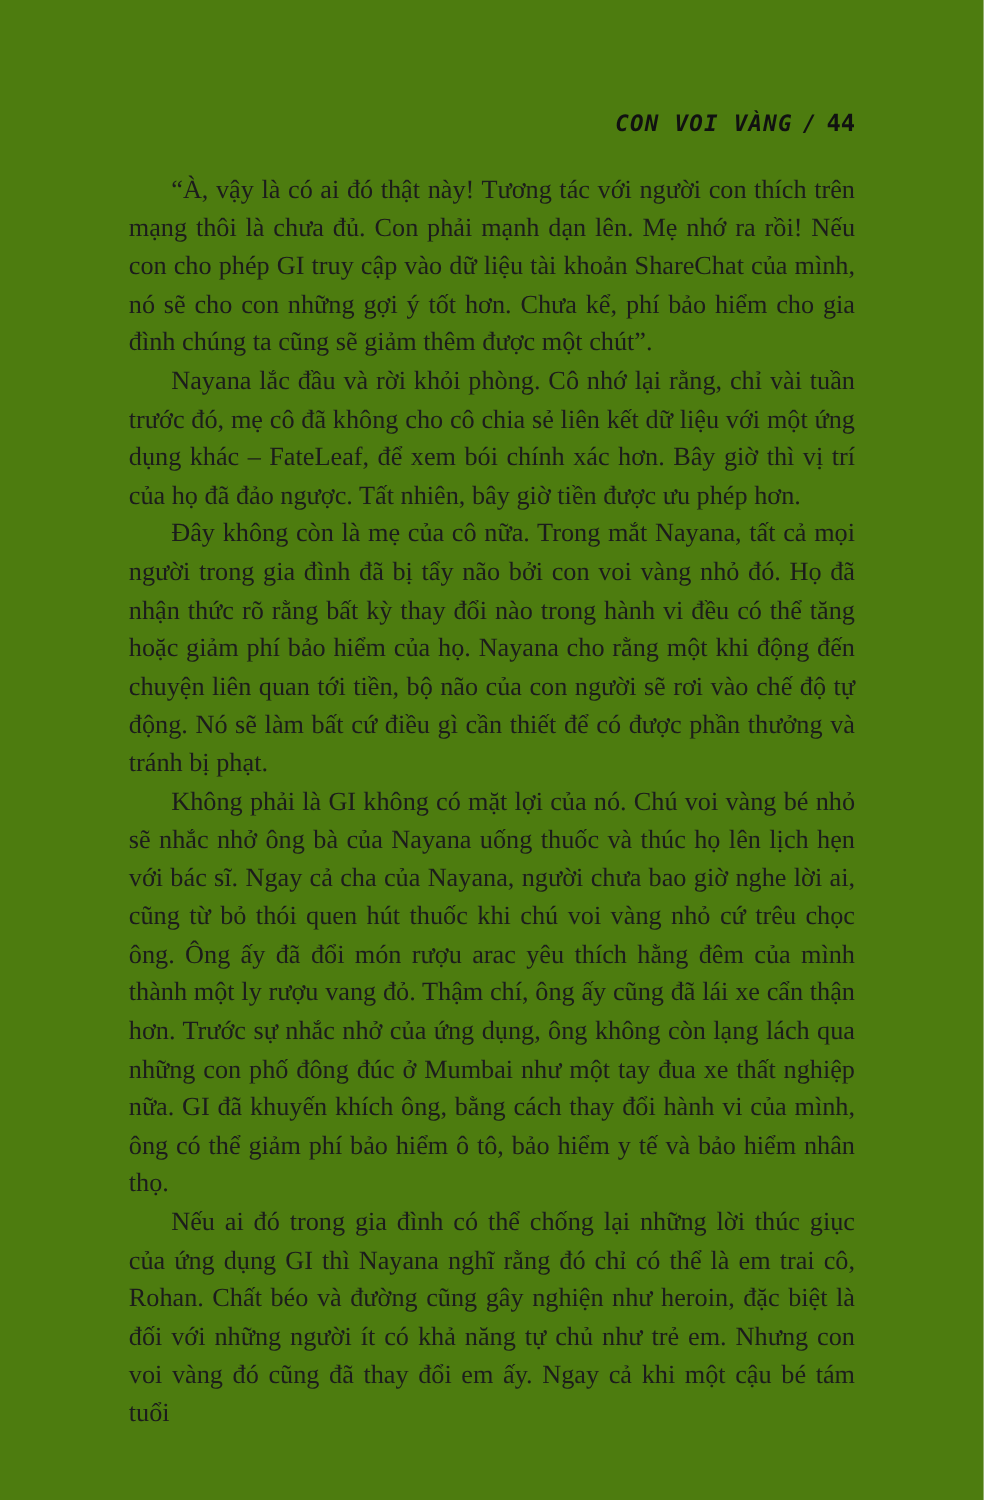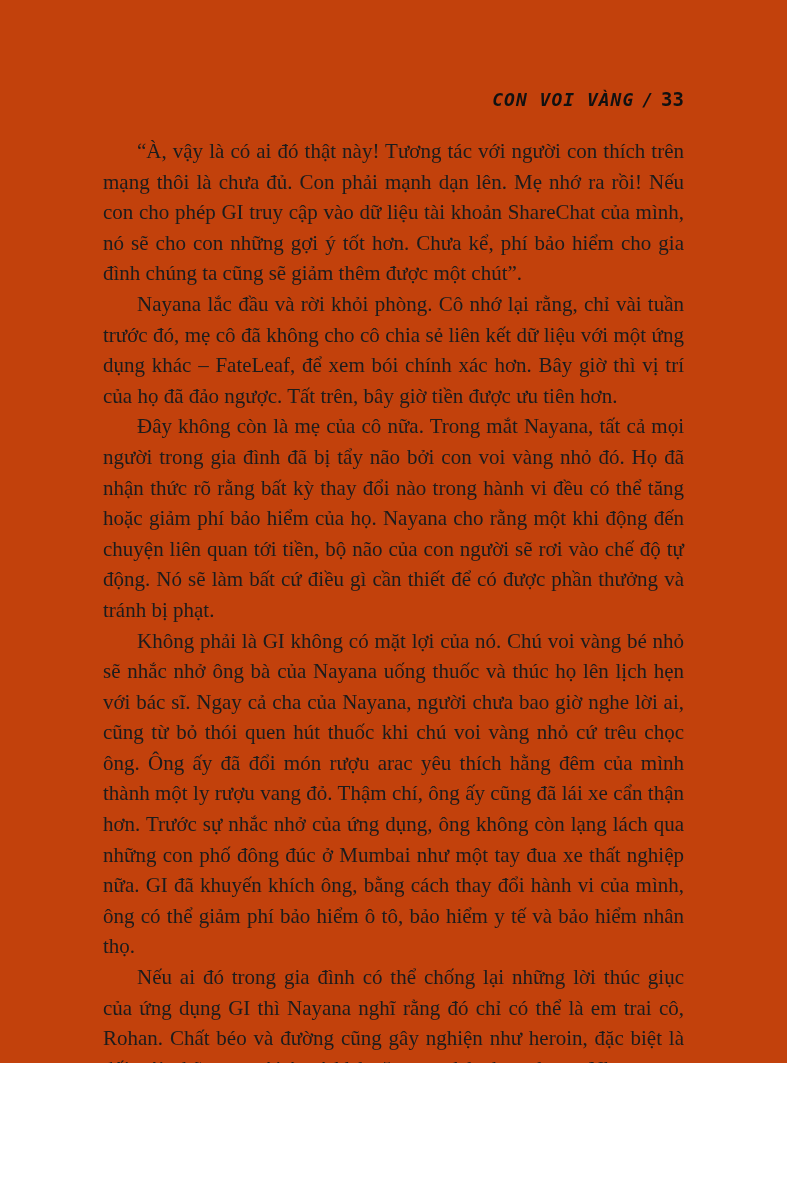--- a/index.html
+++ b/index.html
@@ -3,22 +3,22 @@
 <meta charset="utf-8">
 <style>
   html, body {
     margin: 0;
     padding: 0;
     background: #ffffff;
   }
   .page {
     position: relative;
     width: 787px;
-    height: 1063px;
-    background: #c2410c;
+    height: 1200px;
+    background: #4d7c0f;
     box-sizing: border-box;
     padding: 88px 103px 0 103px;
     color: #1c1c1c;
     overflow: hidden;
   }
   .running-header {
     display: flex;
     justify-content: flex-end;
     align-items: baseline;
     gap: 8px;
@@ -52,24 +52,24 @@
   }
 </style>
 </head>
 <body>
 
 <div class="page">
 
   <div class="running-header">
     <span class="chapter-title">CON VOI VÀNG</span>
     <span class="separator">/</span>
-    <span class="page-number">33</span>
+    <span class="page-number">44</span>
   </div>
 
   <div class="body-text">
     <p>“À, vậy là có ai đó thật này! Tương tác với người con thích trên mạng thôi là chưa đủ. Con phải mạnh dạn lên. Mẹ nhớ ra rồi! Nếu con cho phép GI truy cập vào dữ liệu tài khoản ShareChat của mình, nó sẽ cho con những gợi ý tốt hơn. Chưa kể, phí bảo hiểm cho gia đình chúng ta cũng sẽ giảm thêm được một chút”.</p>
-    <p>Nayana lắc đầu và rời khỏi phòng. Cô nhớ lại rằng, chỉ vài tuần trước đó, mẹ cô đã không cho cô chia sẻ liên kết dữ liệu với một ứng dụng khác – FateLeaf, để xem bói chính xác hơn. Bây giờ thì vị trí của họ đã đảo ngược. Tất trên, bây giờ tiền được ưu tiên hơn.</p>
+    <p>Nayana lắc đầu và rời khỏi phòng. Cô nhớ lại rằng, chỉ vài tuần trước đó, mẹ cô đã không cho cô chia sẻ liên kết dữ liệu với một ứng dụng khác – FateLeaf, để xem bói chính xác hơn. Bây giờ thì vị trí của họ đã đảo ngược. Tất nhiên, bây giờ tiền được ưu phép hơn.</p>
     <p>Đây không còn là mẹ của cô nữa. Trong mắt Nayana, tất cả mọi người trong gia đình đã bị tẩy não bởi con voi vàng nhỏ đó. Họ đã nhận thức rõ rằng bất kỳ thay đổi nào trong hành vi đều có thể tăng hoặc giảm phí bảo hiểm của họ. Nayana cho rằng một khi động đến chuyện liên quan tới tiền, bộ não của con người sẽ rơi vào chế độ tự động. Nó sẽ làm bất cứ điều gì cần thiết để có được phần thưởng và tránh bị phạt.</p>
     <p>Không phải là GI không có mặt lợi của nó. Chú voi vàng bé nhỏ sẽ nhắc nhở ông bà của Nayana uống thuốc và thúc họ lên lịch hẹn với bác sĩ. Ngay cả cha của Nayana, người chưa bao giờ nghe lời ai, cũng từ bỏ thói quen hút thuốc khi chú voi vàng nhỏ cứ trêu chọc ông. Ông ấy đã đổi món rượu arac yêu thích hằng đêm của mình thành một ly rượu vang đỏ. Thậm chí, ông ấy cũng đã lái xe cẩn thận hơn. Trước sự nhắc nhở của ứng dụng, ông không còn lạng lách qua những con phố đông đúc ở Mumbai như một tay đua xe thất nghiệp nữa. GI đã khuyến khích ông, bằng cách thay đổi hành vi của mình, ông có thể giảm phí bảo hiểm ô tô, bảo hiểm y tế và bảo hiểm nhân thọ.</p>
     <p>Nếu ai đó trong gia đình có thể chống lại những lời thúc giục của ứng dụng GI thì Nayana nghĩ rằng đó chỉ có thể là em trai cô, Rohan. Chất béo và đường cũng gây nghiện như heroin, đặc biệt là đối với những người ít có khả năng tự chủ như trẻ em. Nhưng con voi vàng đó cũng đã thay đổi em ấy. Ngay cả khi một cậu bé tám tuổi</p>
   </div>
 
 </div>
 
 </body></html>

